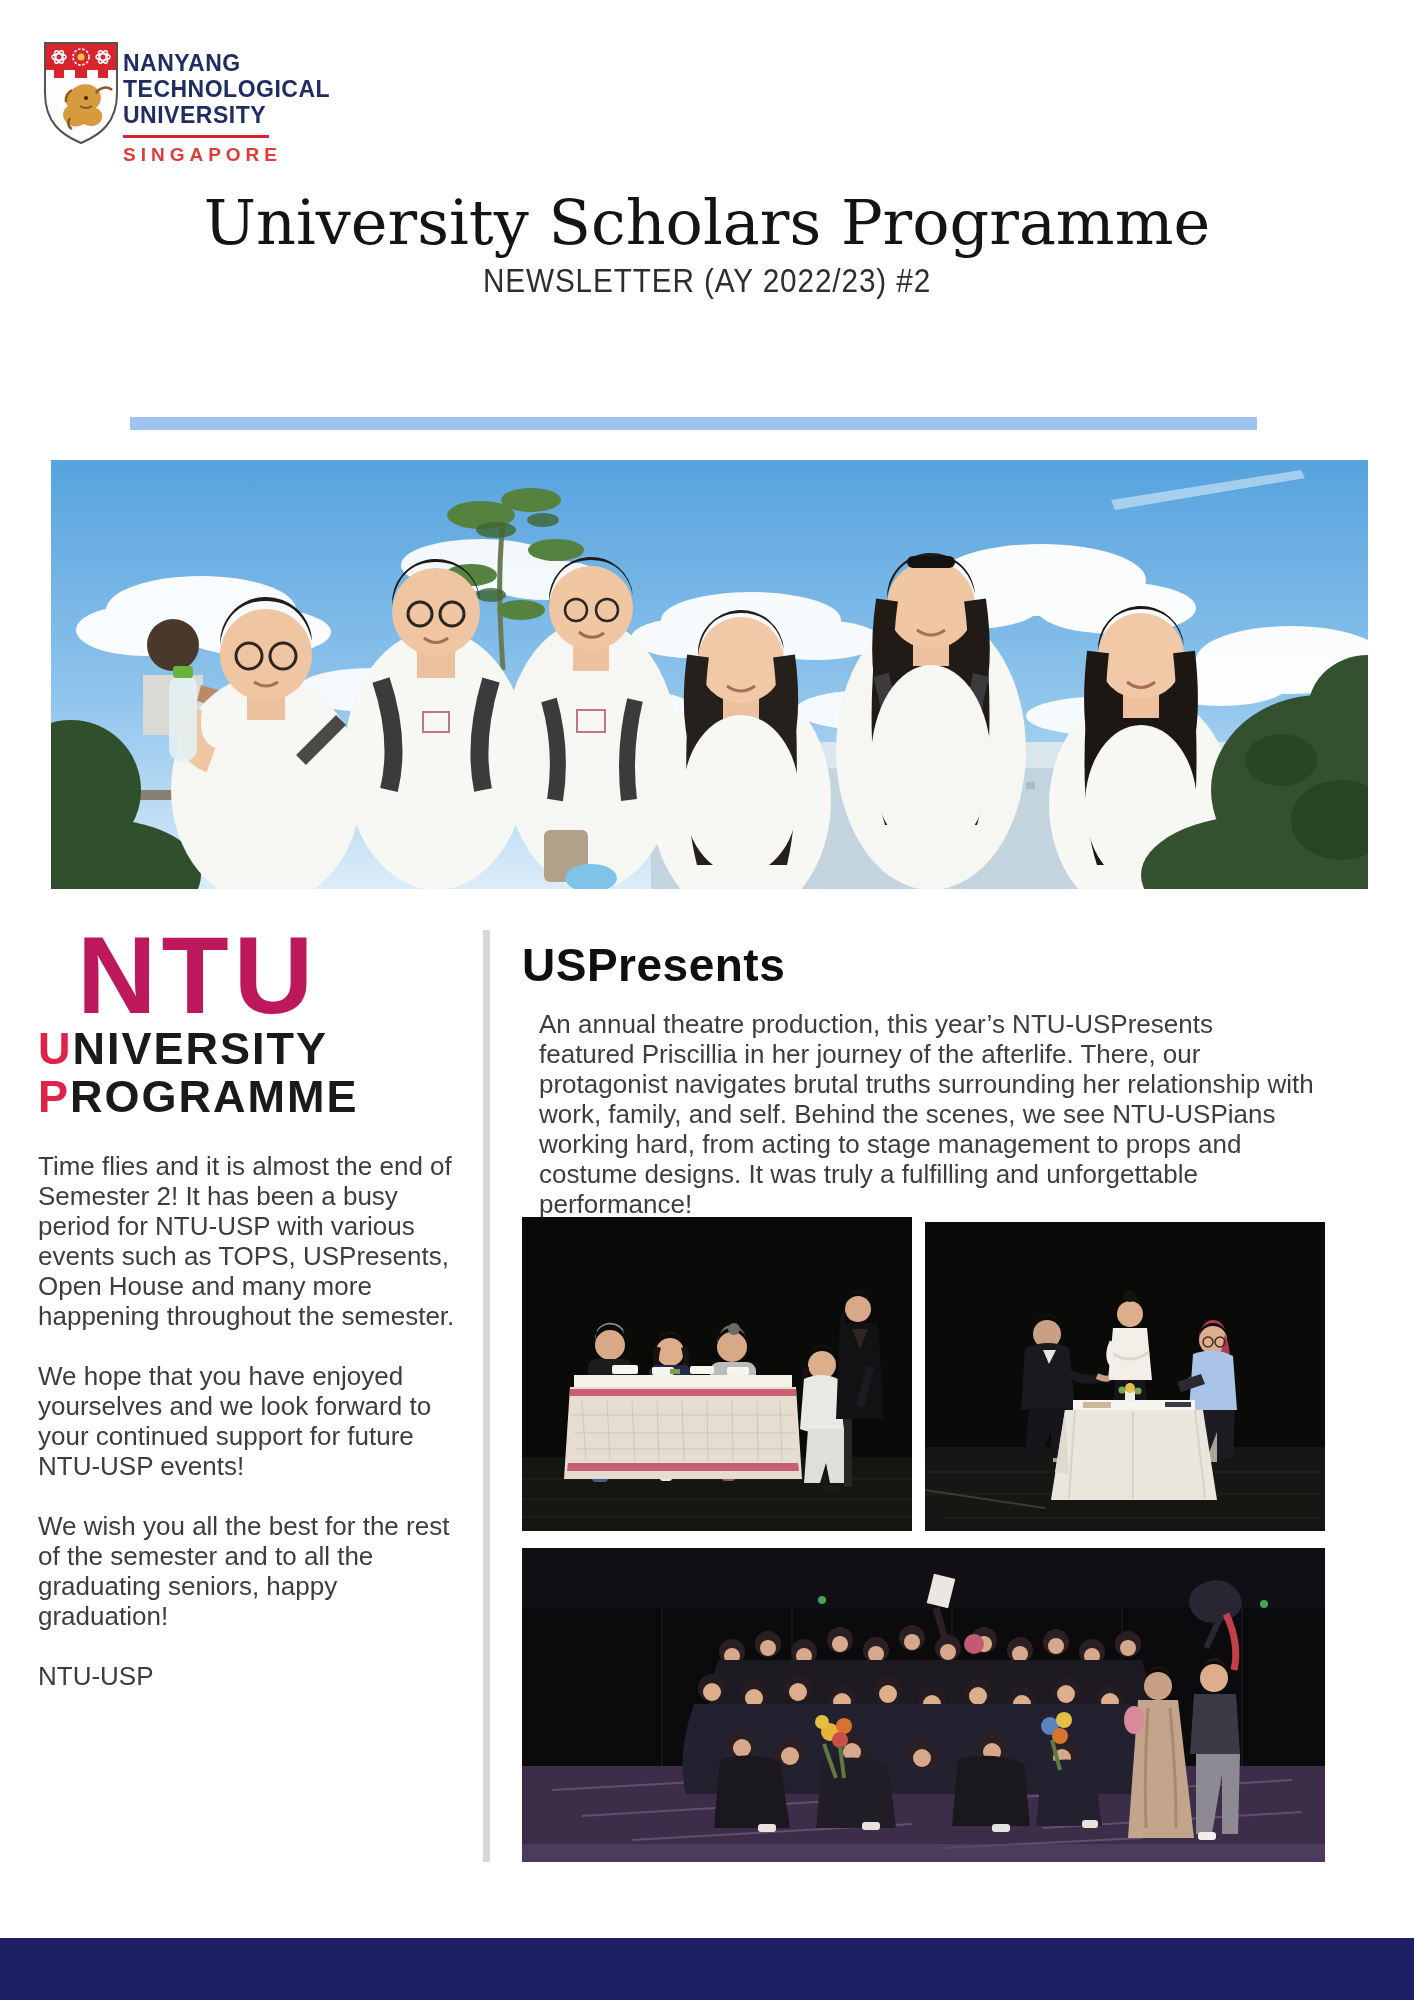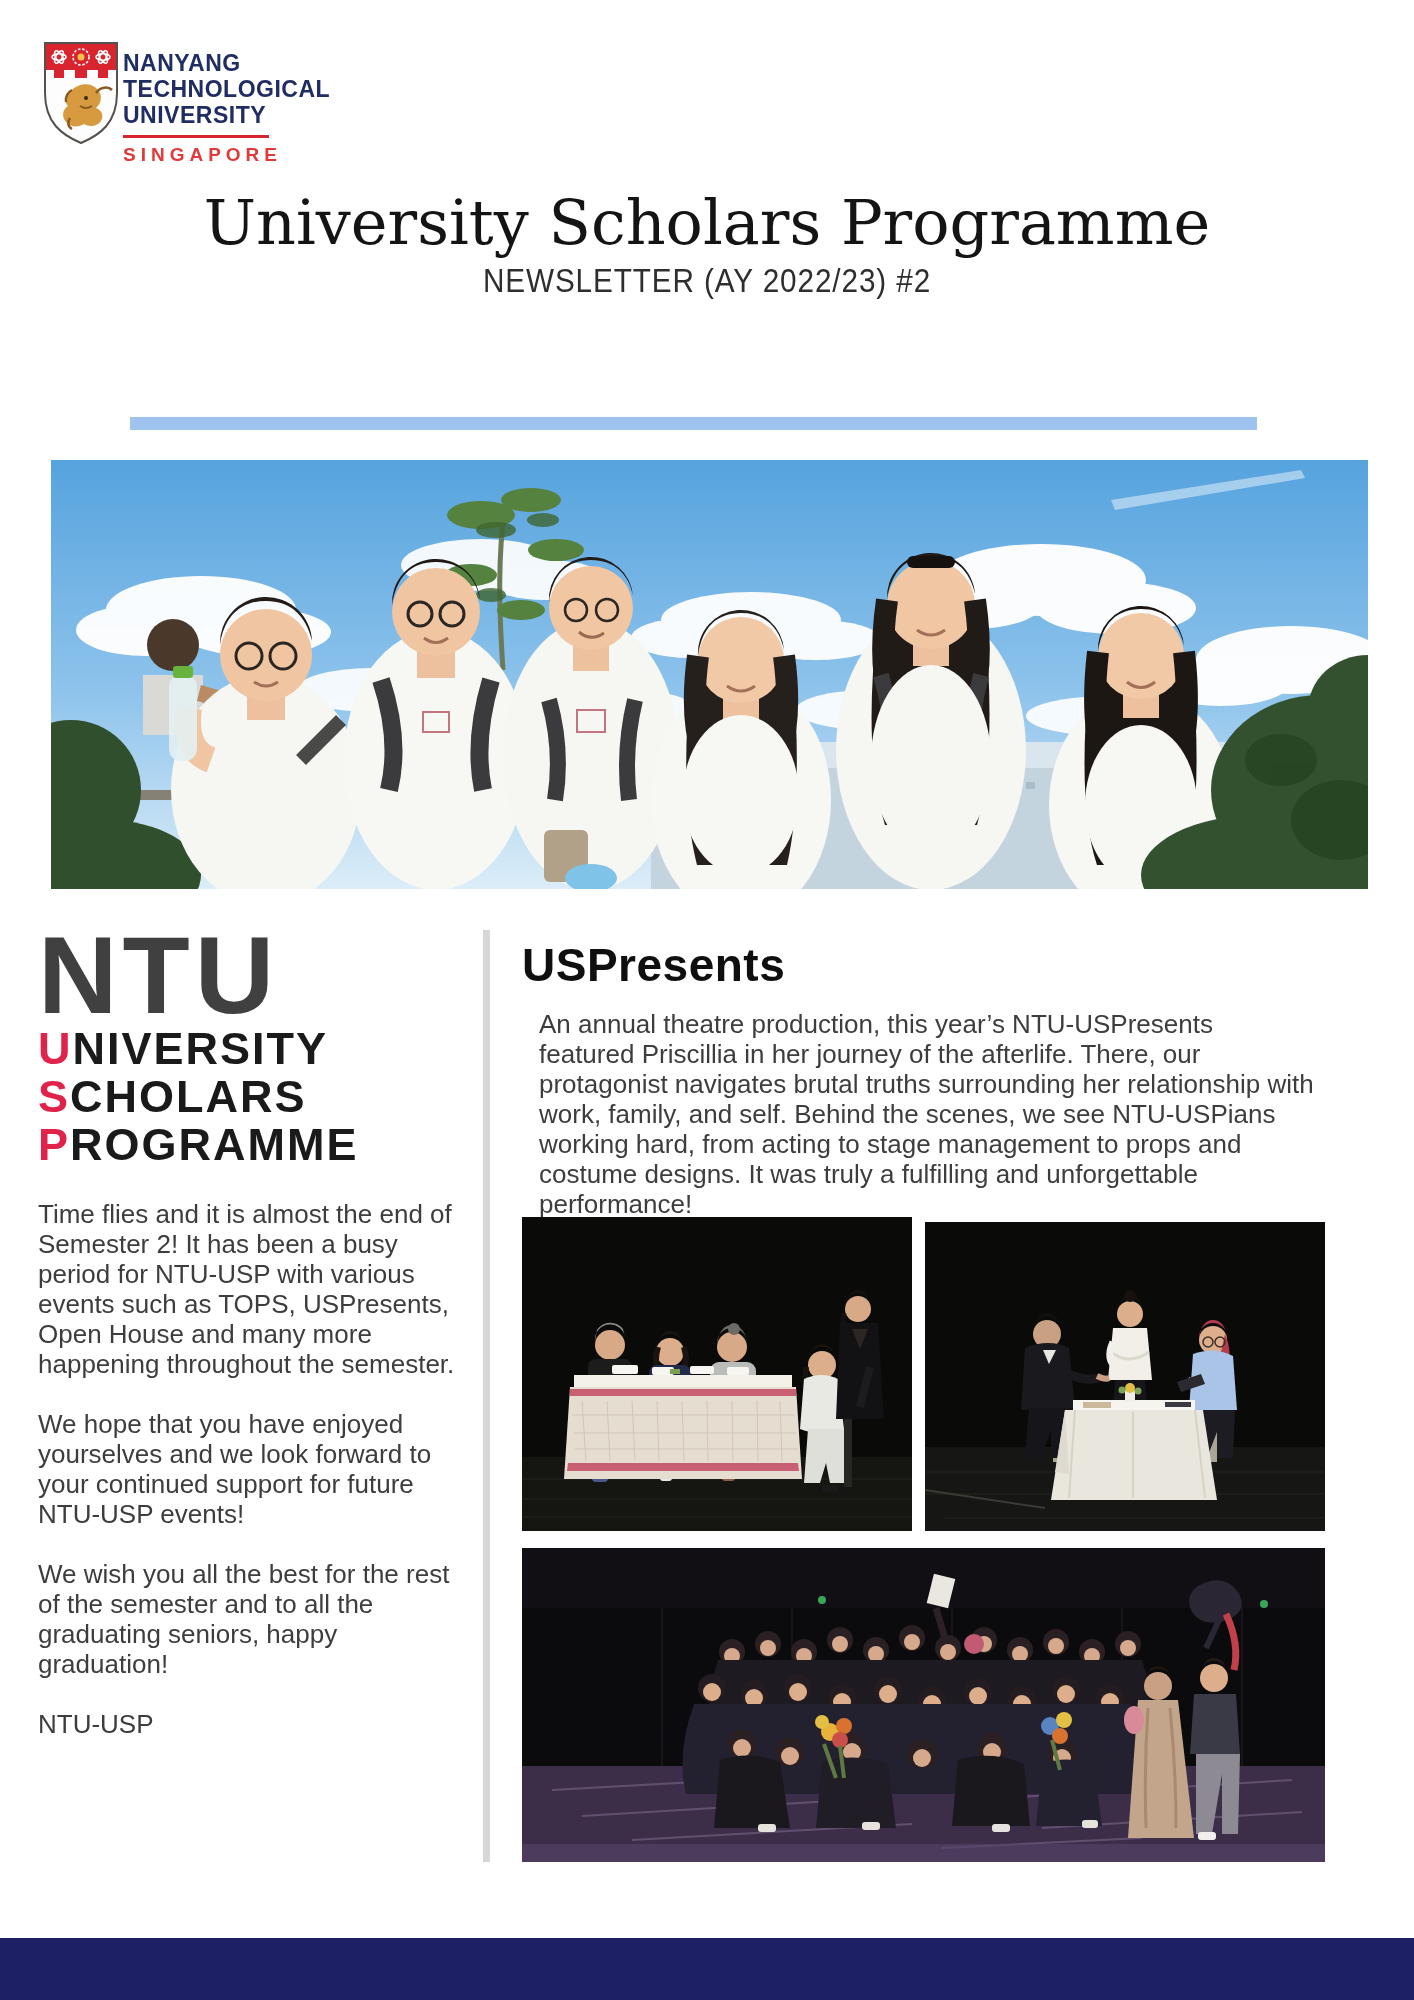--- a/index.html
+++ b/index.html
@@ -25,21 +25,21 @@
   
   .photo{position:absolute;overflow:hidden;}
   .photo svg{display:block;width:100%;height:100%;}
   .hero{left:51px;top:460px;width:1317px;height:429px;}
   .stage1{left:522px;top:1217px;width:390px;height:314px;}
   .stage2{left:925px;top:1222px;width:400px;height:309px;}
   .group{left:522px;top:1548px;width:803px;height:314px;}
 
   
   .left-col{position:absolute;left:38px;top:925px;width:430px;}
-  .usp-ntu{font-size:110px;font-weight:bold;letter-spacing:5px;line-height:100px;color:#404040;}
+  .usp-ntu{font-size:110px;font-weight:bold;letter-spacing:5px;line-height:100px;color:#be185d;margin-left:39px;}
   .usp-line{font-size:45px;font-weight:bold;letter-spacing:2px;line-height:48px;color:#1a1a1a;}
   .usp-red{color:#e0234a;}
   .left-col p{font-size:26px;line-height:30px;color:#3d3d3d;margin:0 0 30px;}
   .left-col .first-p{margin-top:30px;}
   .signoff{margin-bottom:0 !important;}
 
   
   .v-divider{position:absolute;left:483px;top:930px;width:7px;height:932px;background:#d7d7d7;}
 
   
@@ -256,21 +256,20 @@
       <g fill="#24401f" opacity=".7">
           <ellipse cx="1290" cy="360" rx="50" ry="40"></ellipse>
           <ellipse cx="1230" cy="300" rx="36" ry="26"></ellipse>
         </g>
     </svg>
   </div>
 
   <div class="left-col">
     <div class="usp-ntu">NTU</div>
     <div class="usp-line"><span class="usp-red">U</span><span>NIVERSITY</span></div>
-    <div class="usp-line"><span class="usp-red">S</span><span>CHOLARS</span></div>
     <div class="usp-line"><span class="usp-red">P</span><span>ROGRAMME</span></div>
     <p class="first-p">Time flies and it is almost the end of Semester 2! It has been a busy period for NTU-USP with various events such as TOPS, USPresents, Open House and many more happening throughout the semester.</p>
     <p>We hope that you have enjoyed yourselves and we look forward to your continued support for future NTU-USP events!</p>
     <p>We wish you all the best for the rest of the semester and to all the graduating seniors, happy graduation!</p>
     <p class="signoff">NTU-USP</p>
   </div>
 
   <div class="v-divider"></div>
 
   <div class="right-col">

